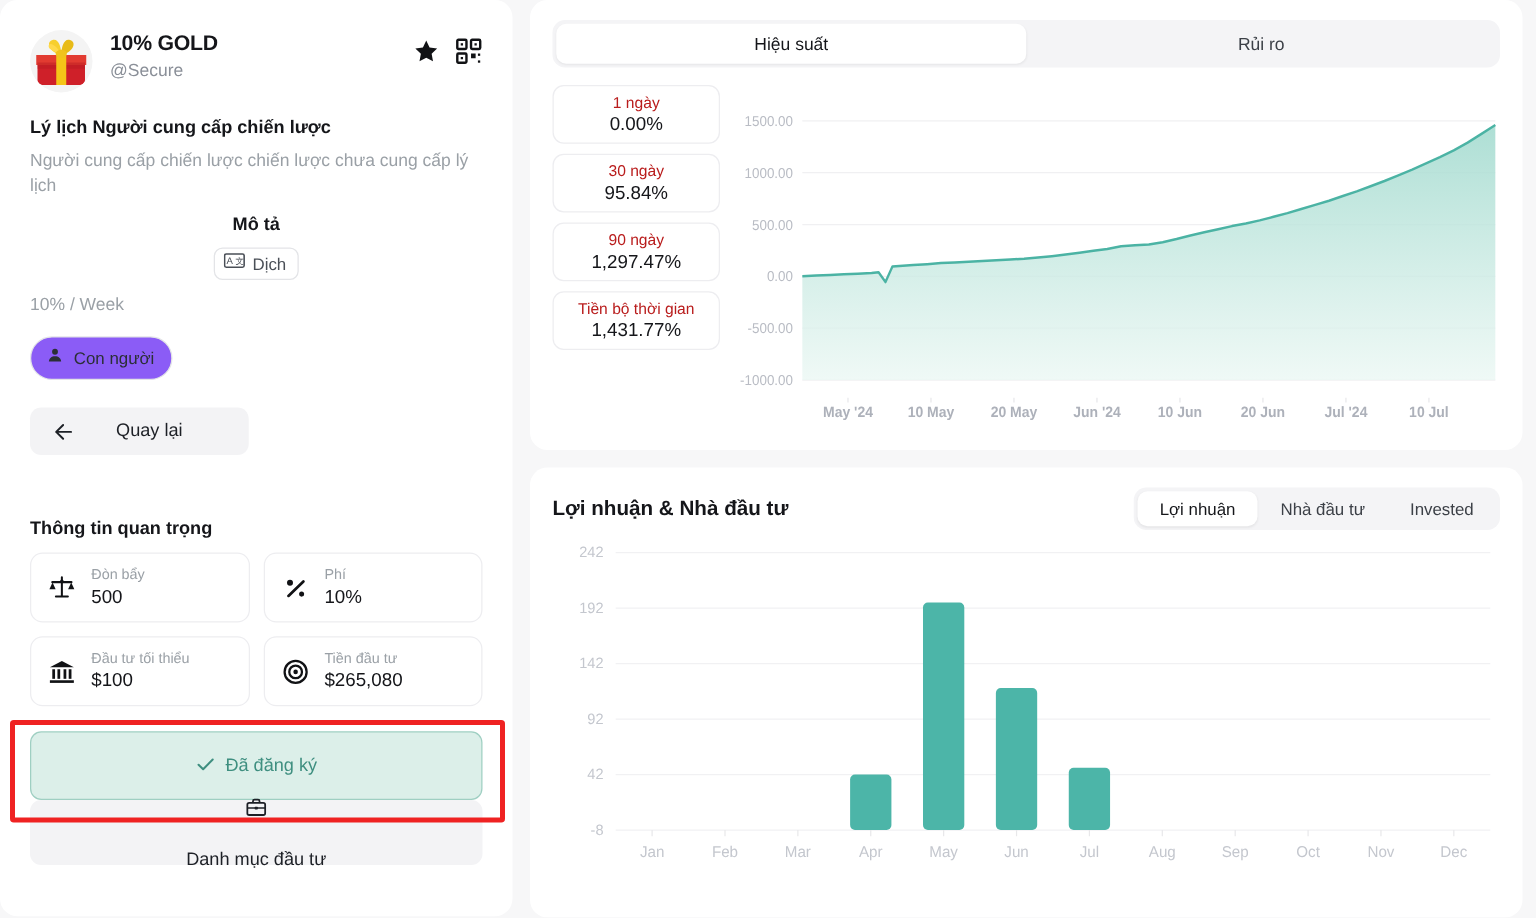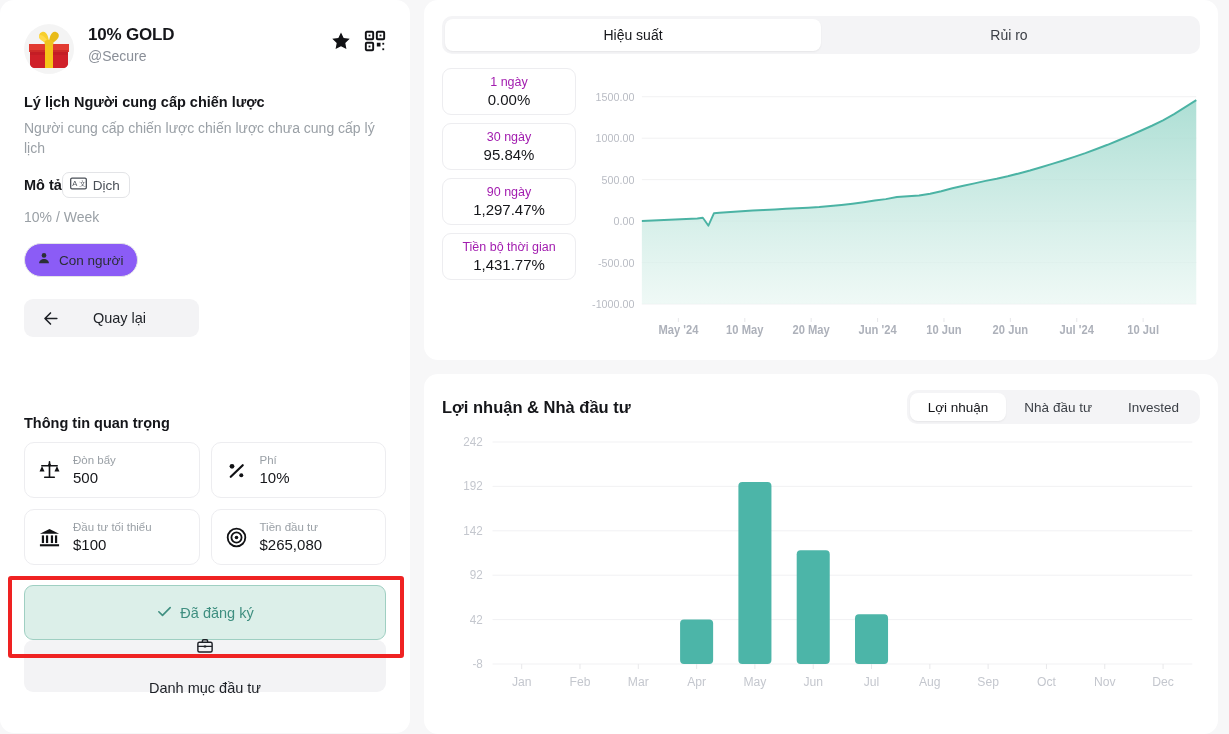--- a/index.html
+++ b/index.html
@@ -37,21 +37,21 @@
   .qr-icon svg { display:block; }
 
   .section-title {
     font-size: 14.5px; font-weight: 700; color: #15161a;
     margin-top: 20px;
   }
   .desc-text {
     font-size: 14px; color: #9aa0a6; line-height: 20px;
     margin-top: 8px; max-width: 355px;
   }
-  .mota-row { display: flex; align-items: center; gap: 0; margin-top: 14px; }
+  .mota-row { display: flex; align-items: center; gap: 10px; margin-top: 14px; flex-direction: column; }
   .mota-label { font-size: 14.5px; font-weight: 700; color: #15161a; }
   .translate-chip {
     display: inline-flex; align-items: center; gap: 6px;
     border: 1px solid #e3e4e7; border-radius: 7px;
     padding: 3px 9px 3px 7px;
     background: #fff;
   }
   .translate-chip .tr-label { font-size: 13.5px; color: #4a4f57; }
   .weekly { font-size: 14px; color: #9aa0a6; margin-top: 11px; }
   .person-chip {
@@ -123,21 +123,21 @@
     font-size: 14px; color: #3c4047; border-radius: 8px; cursor: pointer;
   }
   .tab.active { background: #ffffff; color: #15161a; box-shadow: 0 1px 2px rgba(0,0,0,0.06); }
 
   .perf-body { display: flex; margin-top: 14px; }
   .stat-col { display: flex; flex-direction: column; gap: 8px; flex: 0 0 134px; }
   .stat-box {
     border: 1px solid #ededf0; border-radius: 9px; background: #fff;
     height: 47px; display: flex; flex-direction: column; align-items: center; justify-content: center;
   }
-  .stat-label { font-size: 12.5px; color: #a21caf; line-height: 15px; }
+  .stat-label { font-size: 12.5px; color: #b91c1c; line-height: 15px; }
   .stat-value { font-size: 15px; font-weight: 400; color: #15161a; line-height: 19px; }
 
   .line-chart-wrap { flex: 1 1 auto; position: relative; height: 265px; margin-left: 8px; }
   .line-svg { display: block; width: 100%; height: 250px; }
 
   .profit-card { flex: 1 1 auto; padding: 16px 18px 0 18px; position: relative; }
   .profit-head { display: flex; align-items: center; justify-content: space-between; }
   .profit-title { font-size: 16.5px; font-weight: 700; color: #15161a; }
   .seg-tabs {
     display: flex; background: #f4f4f6; border-radius: 10px; height: 34px; padding: 3px;

